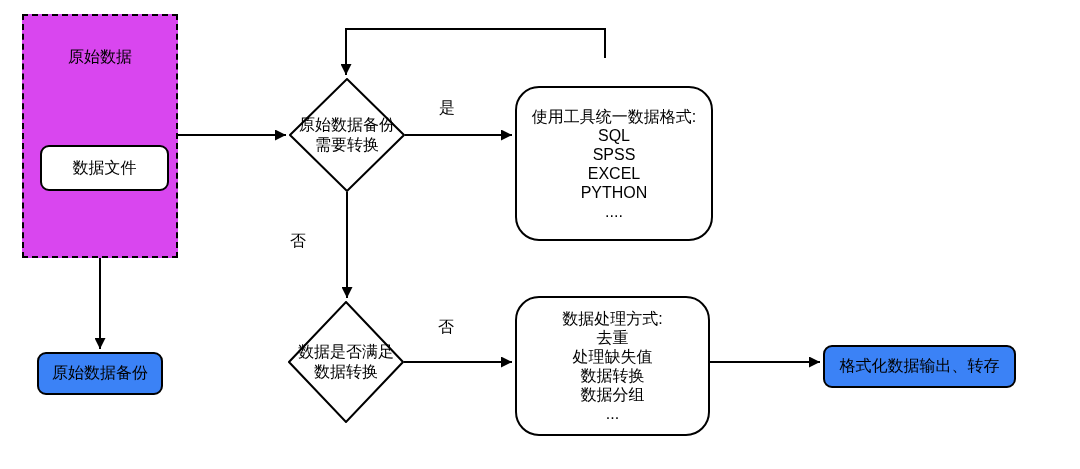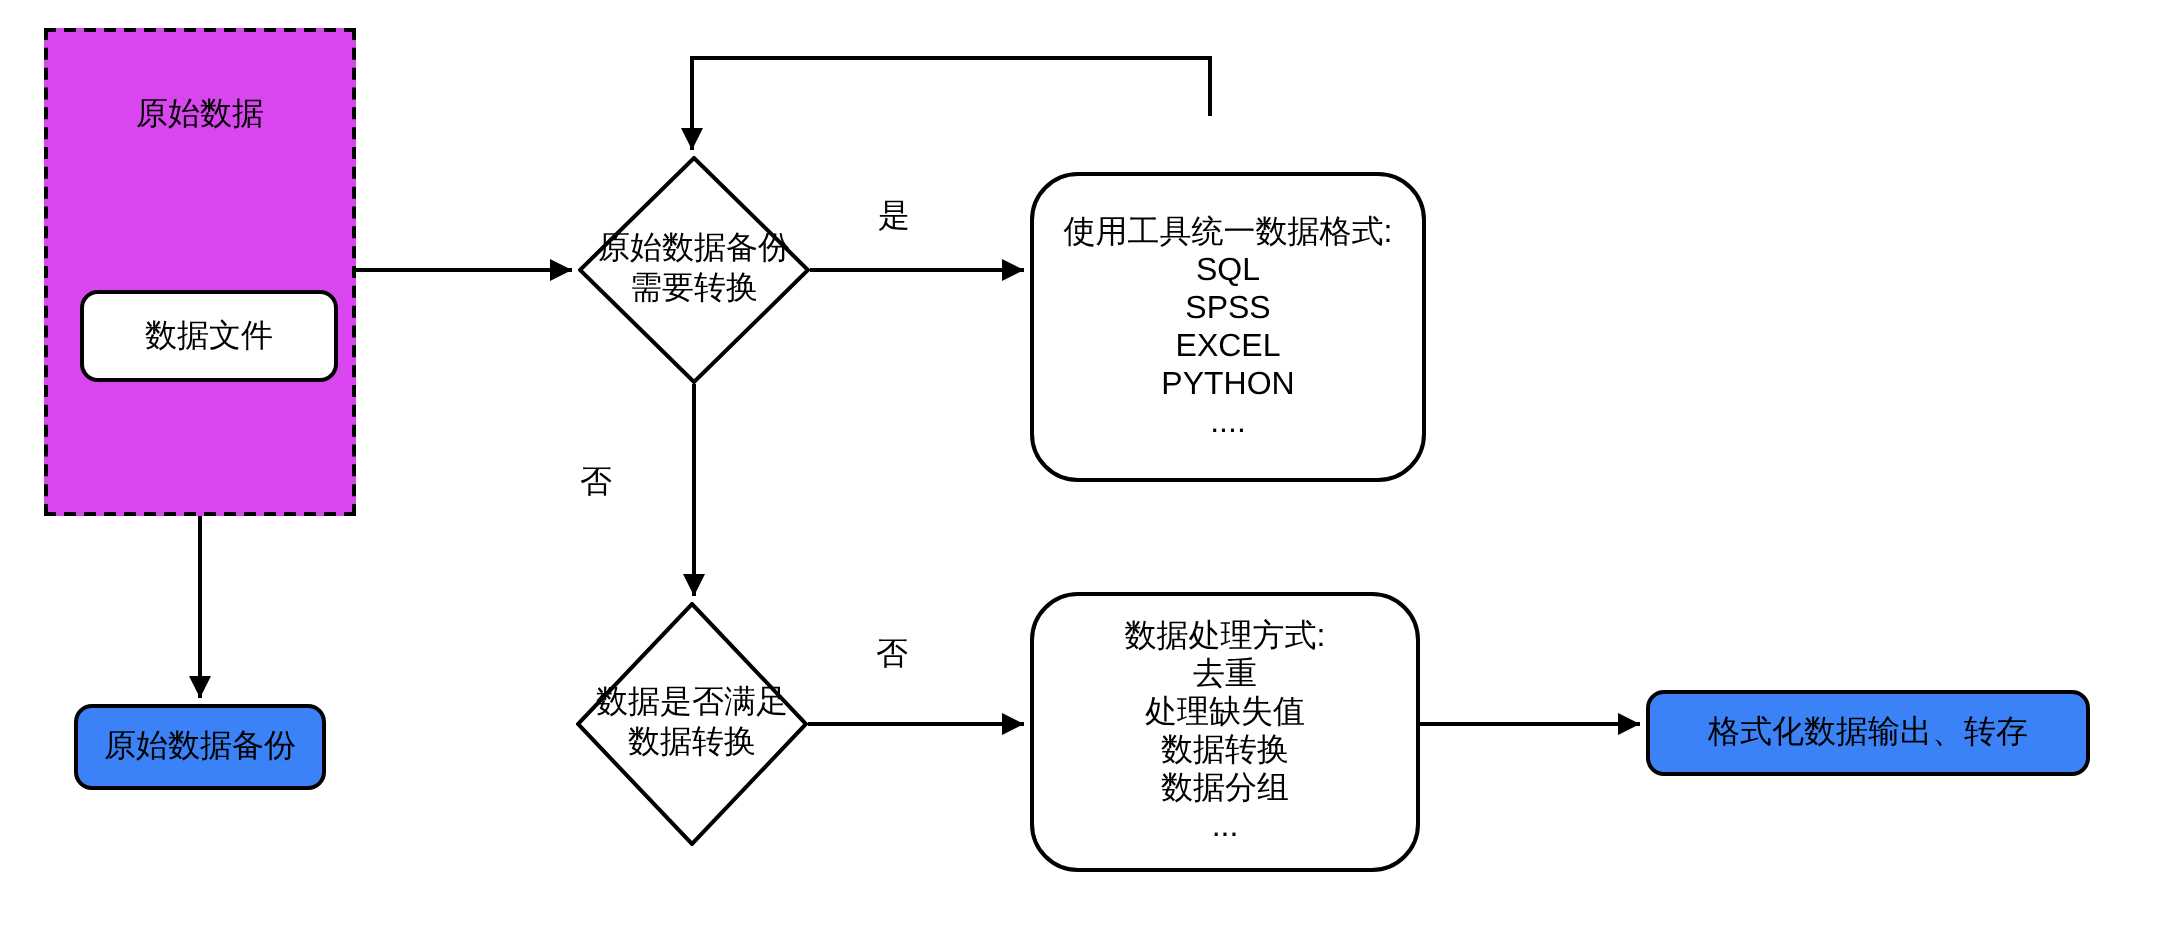--- a/index.html
+++ b/index.html
@@ -158,18 +158,18 @@
 
   <div class="node big-rounded" style="left:515px; top:296px; width:195px; height:140px;">
     <span>数据处理方式:</span>
     <span>去重</span>
     <span>处理缺失值</span>
     <span>数据转换</span>
     <span>数据分组</span>
     <span>...</span>
   </div>
 
-  <div class="node plain-rounded" style="left:823px; top:345px; width:222px; height:43px;">格式化数据输出、转存</div>
+  <div class="node plain-rounded" style="left:823px; top:345px; width:193px; height:43px;">格式化数据输出、转存</div>
 
   <div class="edge-label" style="left:439px; top:98px;">是</div>
   <div class="edge-label" style="left:290px; top:231px;">否</div>
   <div class="edge-label" style="left:438px; top:317px;">否</div>
 </div>
 
 </body></html>

